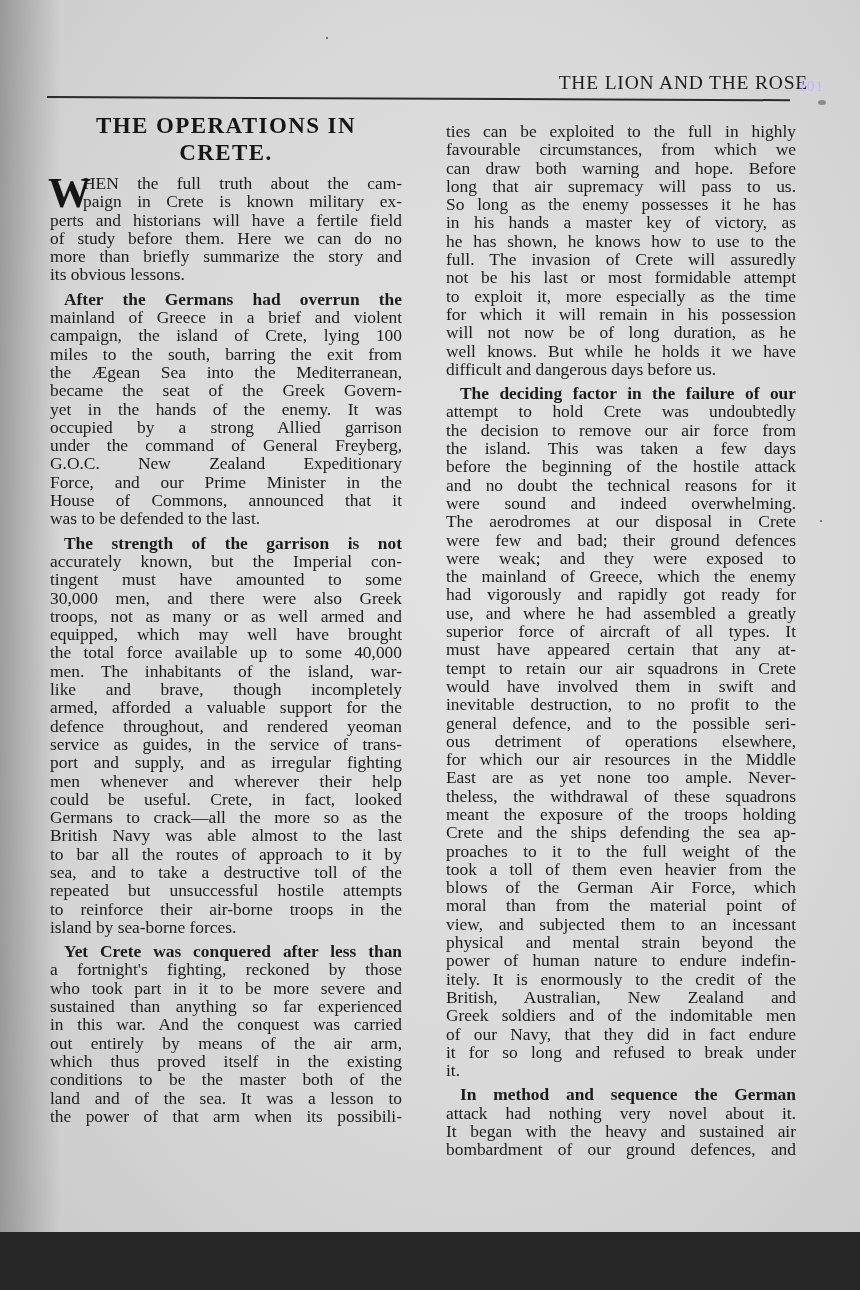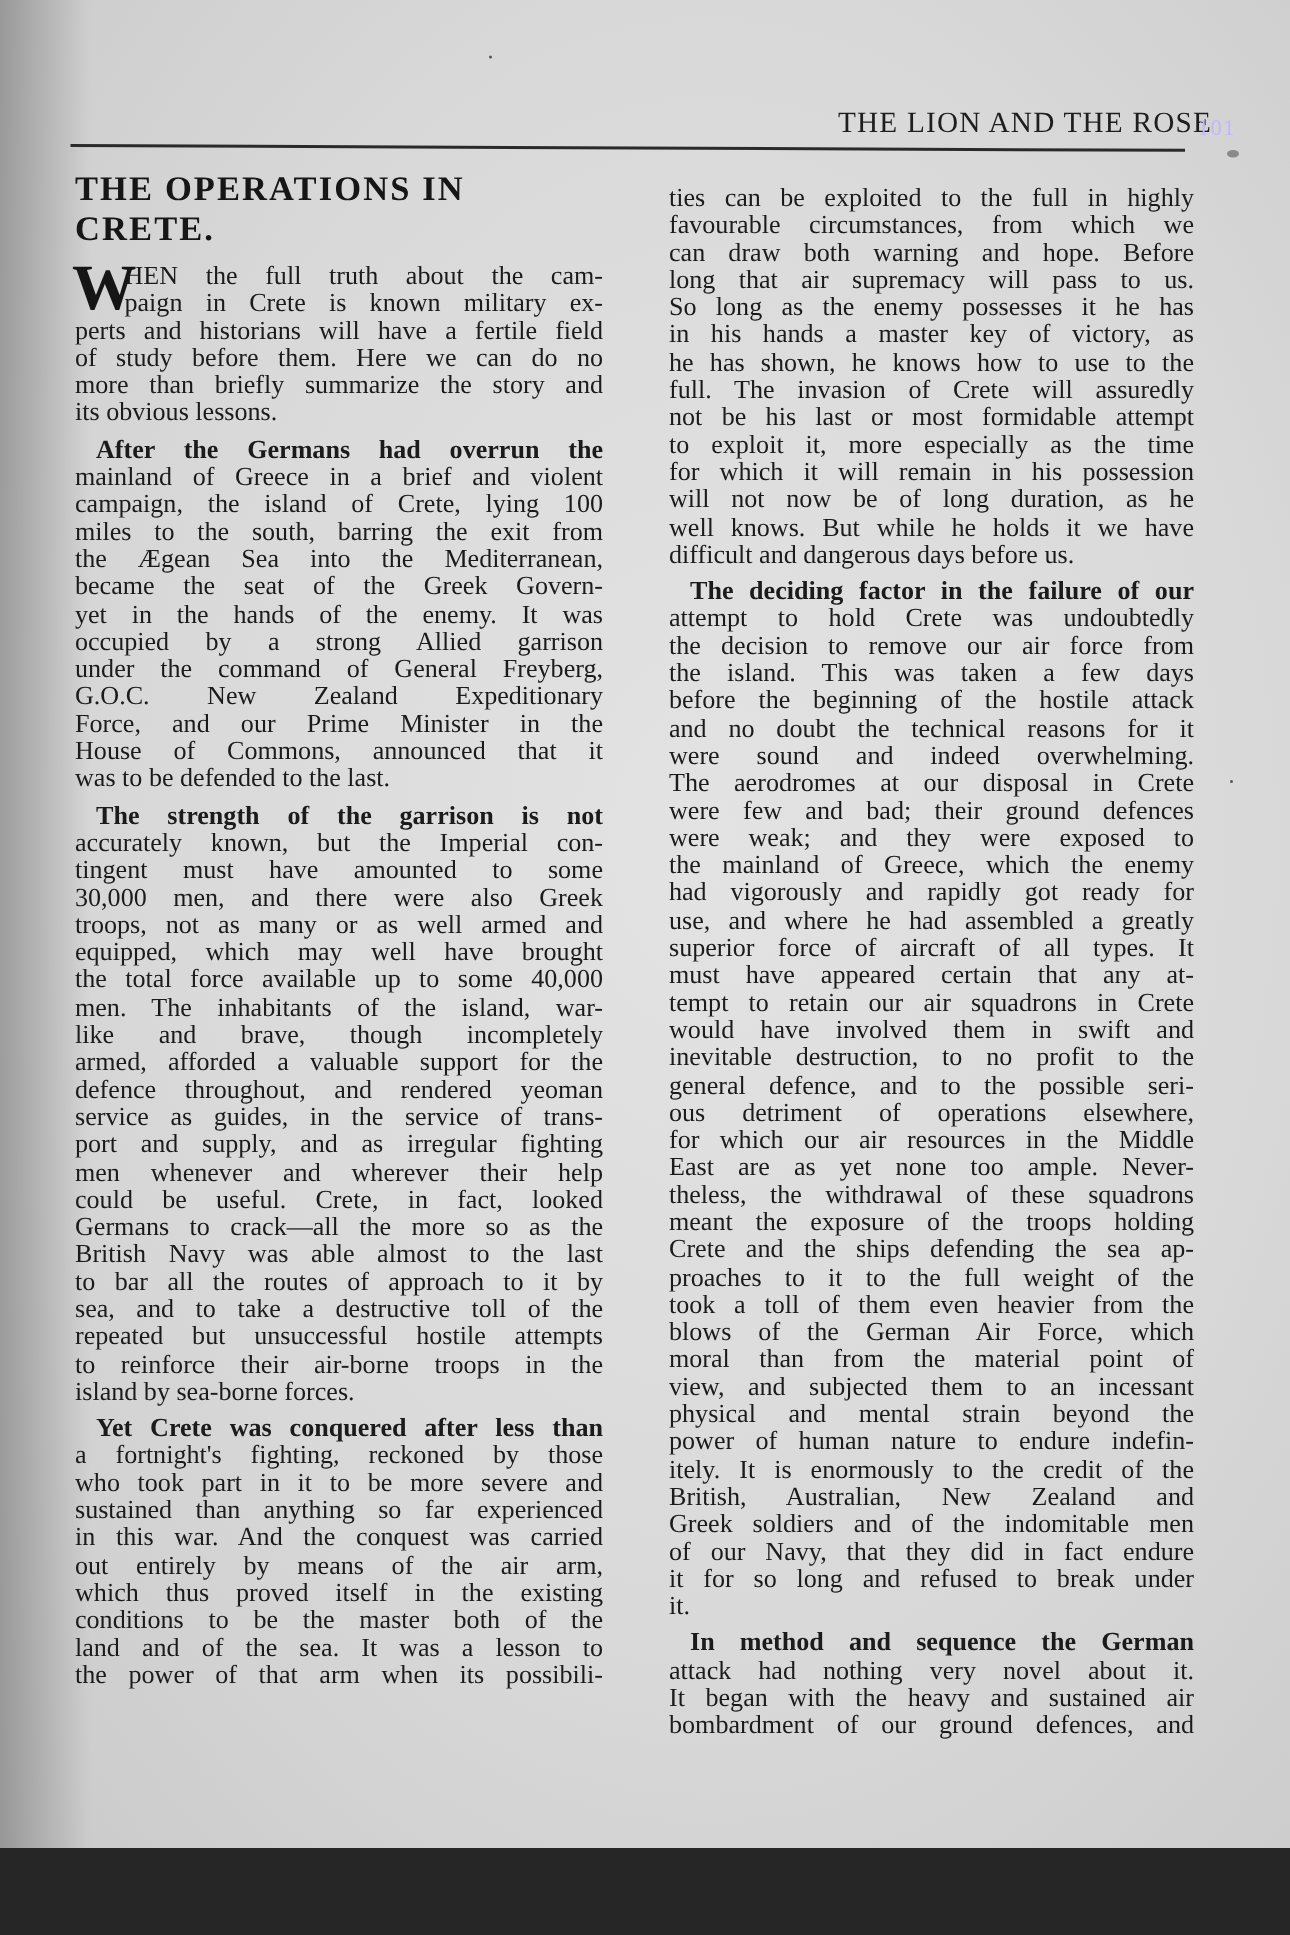--- a/index.html
+++ b/index.html
@@ -35,21 +35,21 @@
     font-variant: small-caps; color: #c4b5fd;
   }
   .head-rule {
     position: absolute; left: 47px; top: 96px; width: 743px; height: 2px; background: #2a2a2a;
     transform: rotate(0.25deg); transform-origin: left;
   }
   .column { position: absolute; }
   .col-left { left: 50px; top: 112px; width: 352px; }
   .col-right { left: 446px; top: 122px; width: 350px; }
   .article-title {
-    font-weight: bold; font-size: 23px; letter-spacing: 1.4px; 
+    font-weight: bold; font-size: 23px; letter-spacing: 1.4px; text-align: center;
     line-height: 27px; margin: 0 0 8px 0; color: #161616;
   }
   .line {
     display: block; font-size: 17.4px; line-height: 18.3px; height: 18.3px;
     text-align: justify; text-align-last: justify; white-space: nowrap;
   }
   .line.last { text-align-last: left; }
   .line.indent { padding-left: 14px; font-weight: bold; }
   .para { margin: 0 0 6px 0; }
   .drop-wrap { position: relative; }

